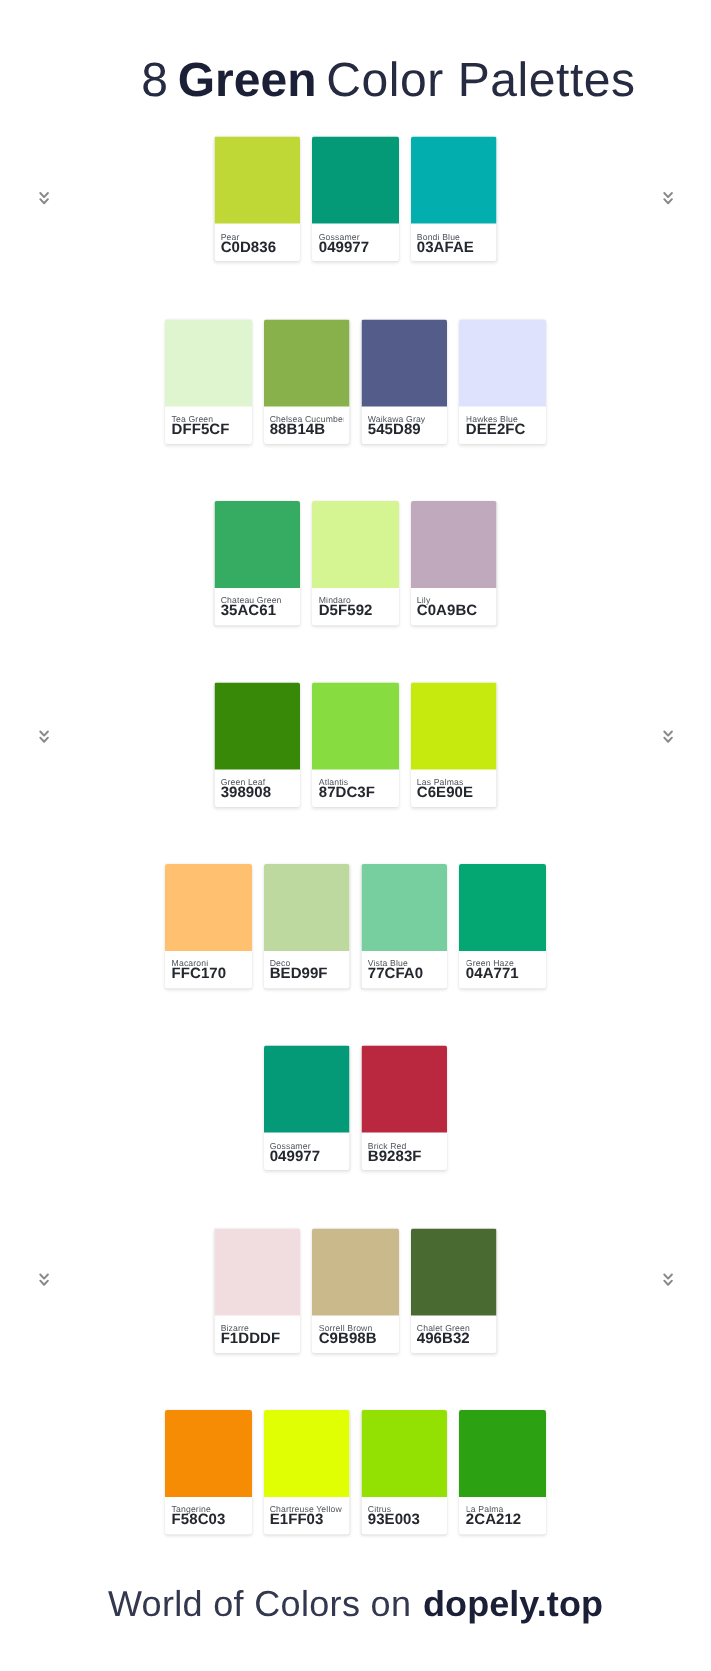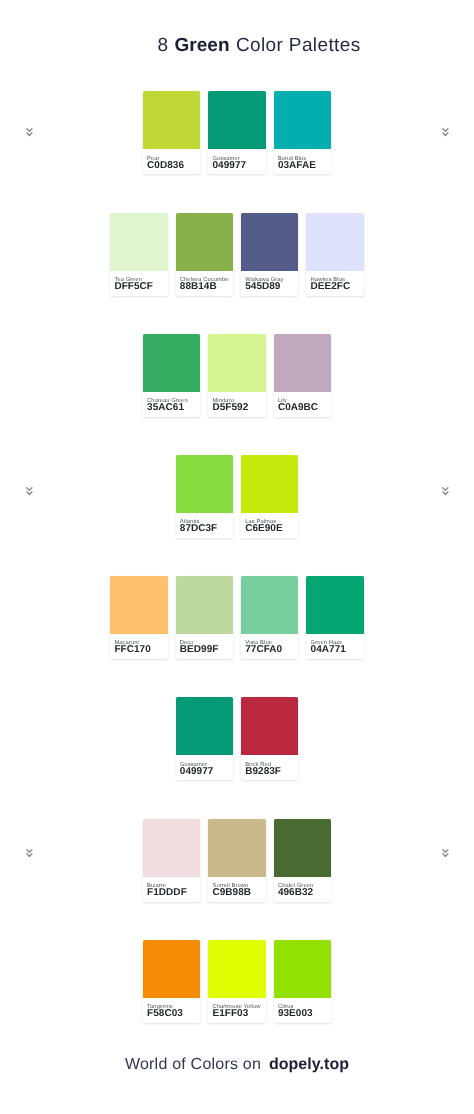--- a/index.html
+++ b/index.html
@@ -12,21 +12,21 @@
     overflow: hidden;
     position: relative;
     will-change: opacity;   
   }
   .page { width:474px; height:1114px; position:relative; }
 
   
   .title {
     position:absolute; left:0; right:0; top:35.2px;
     text-align:center;
-    font-size:19px;
+    font-size:32px;
     font-weight:400;
     letter-spacing:0.1px;
     color:#262b41;
     white-space:nowrap;
     padding-left:44px;
   }
   .title .light { font-weight:400; color:#262b41; letter-spacing:0.38px; }
   .title .bold  { font-weight:700; color:#1b2036; letter-spacing:0.05px; }
   .title .sp    { display:inline-block; width:6.3px; }
 
@@ -59,21 +59,21 @@
     letter-spacing:0.04px; margin-top:-0.9px; white-space:nowrap;
   }
 
   
   .chev { position:absolute; width:8.8px; height:10.8px; }
   .chev svg { display:block; width:8.8px; height:10.8px; }
 
   
   .footer {
     position:absolute; left:0; right:0; top:1056px;
-    text-align:center; font-size:16px; font-weight:400; color:#33384f;
+    text-align:center; font-size:24px; font-weight:400; color:#33384f;
     letter-spacing:0.22px;
     white-space:nowrap;
   }
   .footer .brand { font-weight:700; color:#1b2036; letter-spacing:0.05px; }
   .footer .sp { display:inline-block; width:7.8px; }
 </style>
 </head>
 <body>
 
 <div class="page">
@@ -161,20 +161,27 @@
             <div class="meta">
               <div class="cname">Lily</div>
               <div class="chex">C0A9BC</div>
             </div>
           </div>
         </div>
       </div>
       <div class="row">
         <div class="cards">
           <div class="card">
+            <div class="swatch" style="background:#398908"></div>
+            <div class="meta">
+              <div class="cname">Green Leaf</div>
+              <div class="chex">398908</div>
+            </div>
+          </div>
+          <div class="card">
             <div class="swatch" style="background:#87DC3F"></div>
             <div class="meta">
               <div class="cname">Atlantis</div>
               <div class="chex">87DC3F</div>
             </div>
           </div>
           <div class="card">
             <div class="swatch" style="background:#C6E90E"></div>
             <div class="meta">
               <div class="cname">Las Palmas</div>
@@ -272,20 +279,27 @@
             <div class="meta">
               <div class="cname">Chartreuse Yellow</div>
               <div class="chex">E1FF03</div>
             </div>
           </div>
           <div class="card">
             <div class="swatch" style="background:#93E003"></div>
             <div class="meta">
               <div class="cname">Citrus</div>
               <div class="chex">93E003</div>
+            </div>
+          </div>
+          <div class="card">
+            <div class="swatch" style="background:#2CA212"></div>
+            <div class="meta">
+              <div class="cname">La Palma</div>
+              <div class="chex">2CA212</div>
             </div>
           </div>
         </div>
       </div>
     </div>
 
   <div id="hints">
       <div class="chev" style="top: 126.8px; left: 24.6px;">
         <svg viewBox="0 0 18 22">
           <g fill="none" stroke="#898989" stroke-width="2.7" stroke-linecap="round" stroke-linejoin="round">

